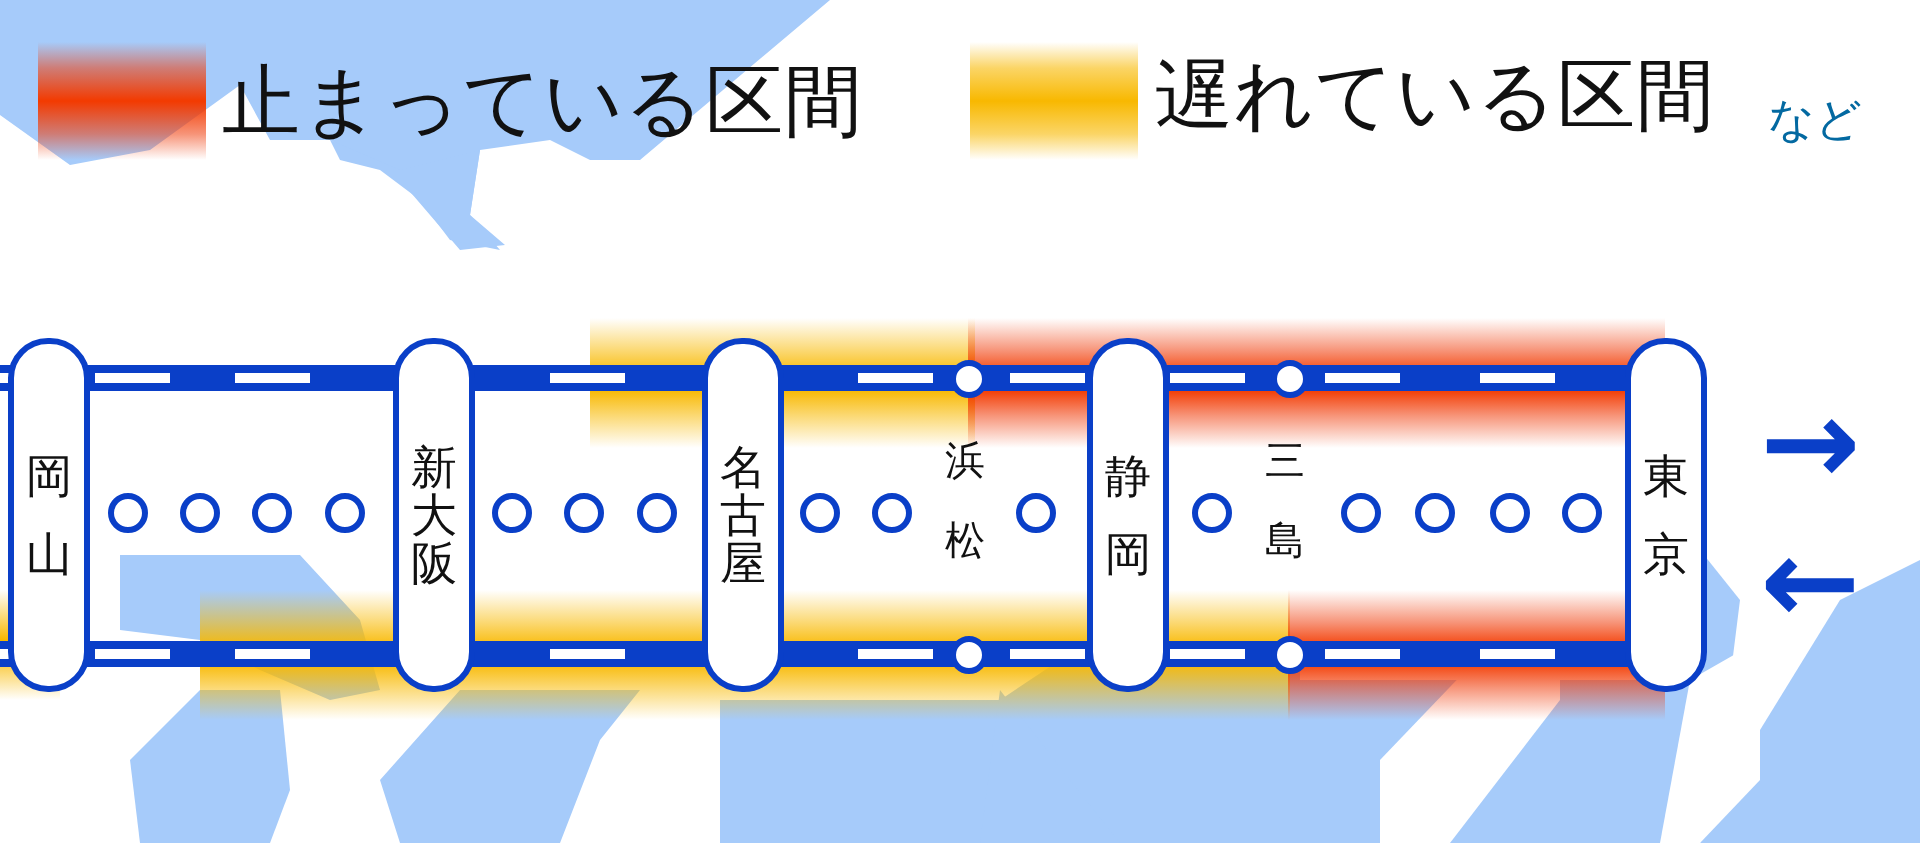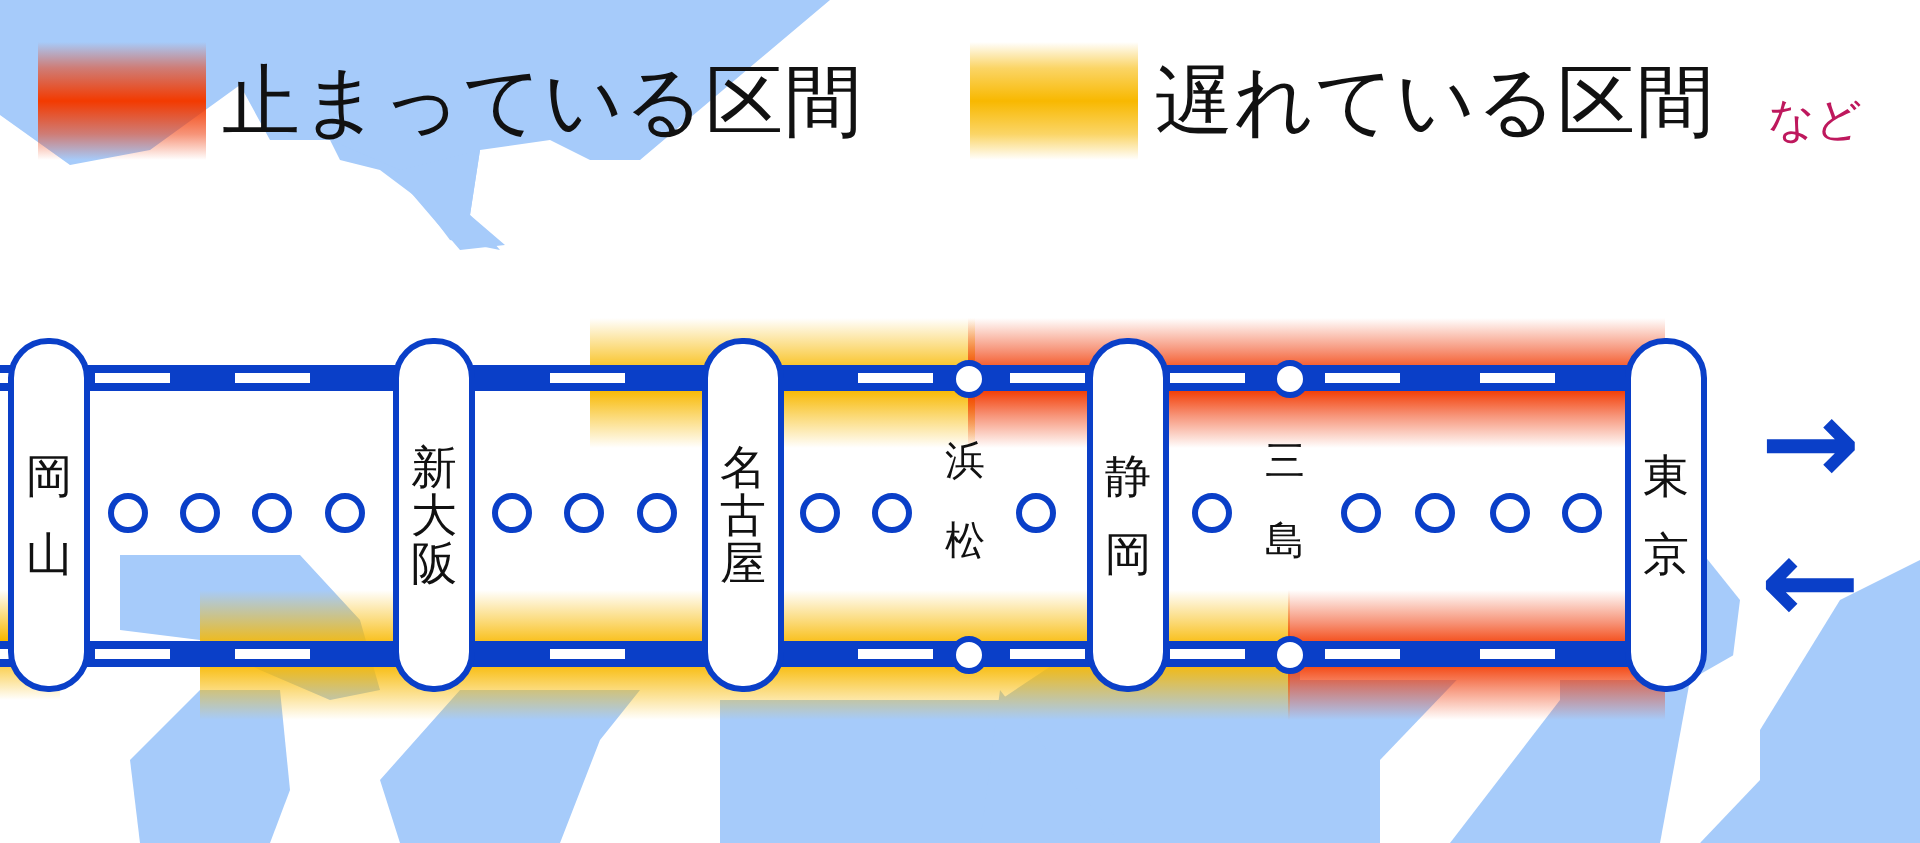--- a/index.html
+++ b/index.html
@@ -2,21 +2,21 @@
 <html><head>
 <meta charset="utf-8">
 <style>
   html, body { margin:0; padding:0; }
   body { width:1920px; height:843px; position:relative; overflow:hidden; background:#ffffff; font-family:"DejaVu Sans","Liberation Sans",sans-serif; }
   .map { position:absolute; inset:0; }
   .legend-swatch { position:absolute; width:168px; height:118px; }
   .legend-swatch.stopped { background:linear-gradient(to bottom, rgba(255,255,255,0) 0%, rgba(240,60,10,0.55) 22%, #f33a00 50%, rgba(240,60,10,0.55) 78%, rgba(255,255,255,0) 100%); }
   .legend-swatch.delayed { background:linear-gradient(to bottom, rgba(255,255,255,0) 0%, rgba(248,185,0,0.6) 22%, #f8b800 50%, rgba(248,185,0,0.6) 78%, rgba(255,255,255,0) 100%); }
   .legend-text { position:absolute; font-size:78px; color:#111; line-height:1; letter-spacing:1px; white-space:nowrap; }
-  .legend-etc { position:absolute; font-size:46px; color:#be185d; line-height:1; white-space:nowrap; }
+  .legend-etc { position:absolute; font-size:46px; color:#0369a1; line-height:1; white-space:nowrap; }
   .band { position:absolute; }
   .band.yellow { background:linear-gradient(to bottom, rgba(255,255,255,0) 0%, rgba(248,185,0,0.55) 25%, #f8b800 45%, #f8b800 55%, rgba(248,185,0,0.55) 75%, rgba(255,255,255,0) 100%); }
   .band.red { background:linear-gradient(to bottom, rgba(255,255,255,0) 0%, rgba(240,60,10,0.55) 25%, #f33a00 45%, #f33a00 55%, rgba(240,60,10,0.55) 75%, rgba(255,255,255,0) 100%); }
   .track { position:absolute; left:0; width:1640px; height:26px; background:#0a3fc8; }
   .dash { position:absolute; height:10px; width:75px; background:#ffffff; top:8px; }
   .pill { position:absolute; width:72px; background:#ffffff; border:6px solid #0a3fc8; border-radius:40px; display:flex; flex-direction:column; align-items:center; justify-content:center; box-sizing:border-box; }
   .pill span { font-size:46px; line-height:1.05; color:#111; }
   .node { position:absolute; width:26px; height:26px; border-radius:50%; background:#fff; border:6px solid #0a3fc8; box-sizing:content-box; }
   .dot { position:absolute; width:28px; height:28px; border-radius:50%; background:#fff; border:6px solid #0a3fc8; }
   .minor-label { position:absolute; font-size:40px; color:#111; line-height:1; }
@@ -40,21 +40,21 @@
   </g>
   <g fill="#ffffff">
     <polygon points="1495,640 1560,640 1560,700 1450,843 1380,843 1380,760"></polygon>
     <polygon points="1690,680 1760,640 1760,780 1700,843 1660,843"></polygon>
   </g>
 </svg>
 
 <div class="legend-swatch stopped" style="left:38px; top:42px;"></div>
 <div class="legend-text" style="left:222px; top:62px;text-align:center;">止まっている区間</div>
 <div class="legend-swatch delayed" style="left:970px; top:42px;"></div>
-<div class="legend-text" style="left:1155px; top:62px;">遅れている区間</div>
+<div class="legend-text" style="left:1155px; top:62px;font-family:Liberation Mono, monospace;">遅れている区間</div>
 <div class="legend-etc" style="left:1768px; top:96px;">など</div>
 
 <div class="band yellow" style="left:590px; top:318px; width:385px; height:130px;"></div>
 <div class="band red" style="left:968px; top:318px; width:697px; height:130px;"></div>
 <div class="band yellow" style="left:200px; top:590px; width:1090px; height:130px;"></div>
 <div class="band yellow" style="left:0px; top:590px; width:60px; height:110px;"></div>
 <div class="band red" style="left:1288px; top:590px; width:377px; height:130px;"></div>
 
 <div class="track" style="top:365px;">
   <div class="dash" style="left:0px; width:10px;"></div>

